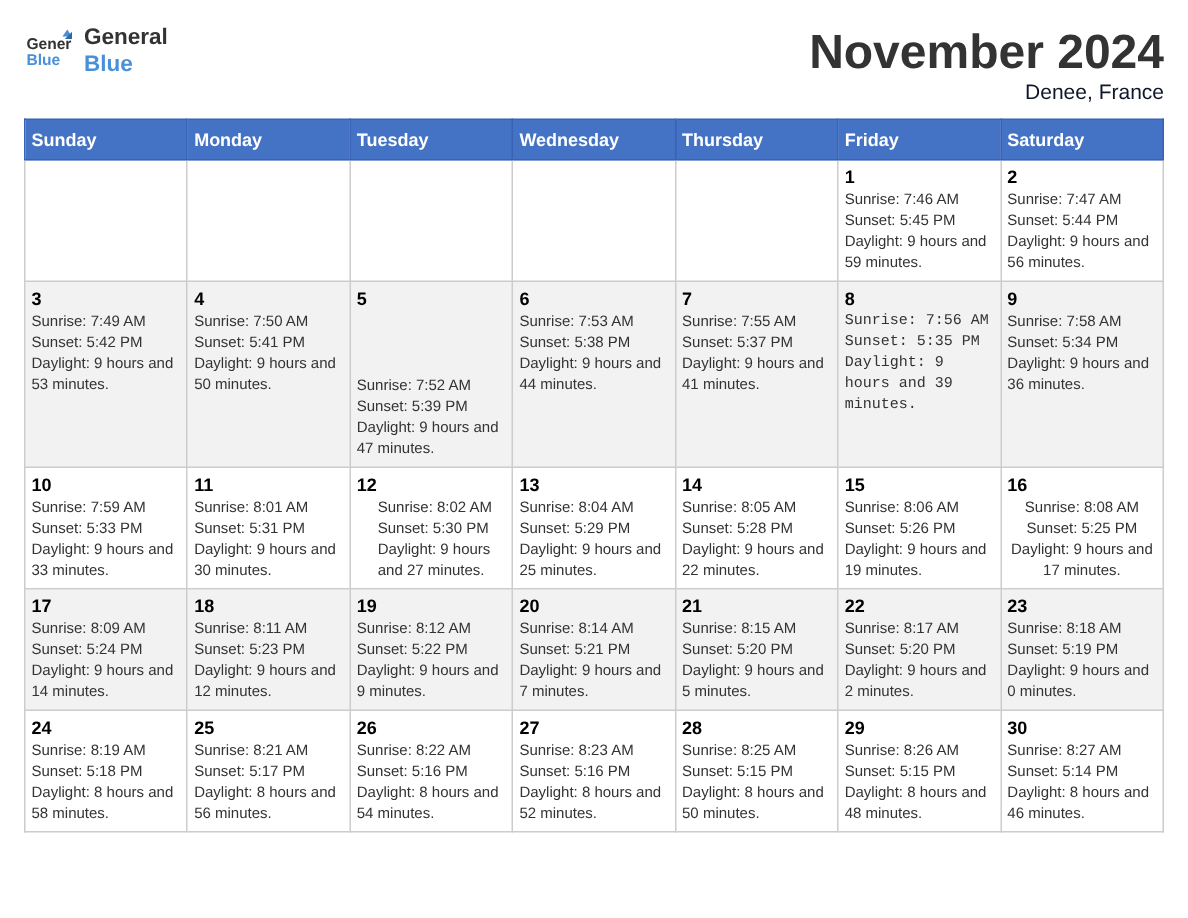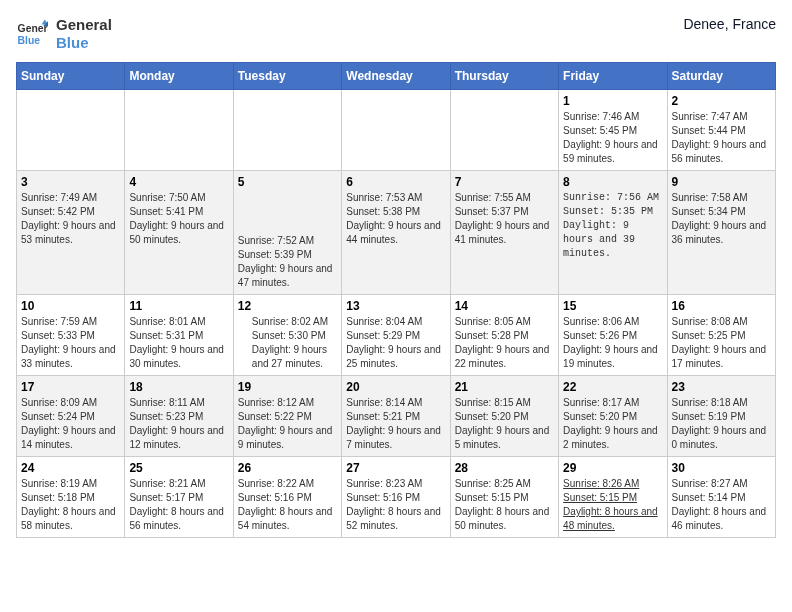--- a/index.html
+++ b/index.html
@@ -87,20 +87,21 @@
       <text x="2" y="32" font-size="13" font-weight="bold" fill="#4a90d9">Blue</text>
       <polygon points="32,8 40,8 36,2" fill="#4a90d9"></polygon>
       <polygon points="34,10 40,10 40,4" fill="#2a6aaa"></polygon>
     </svg>
     <div style="display:flex;flex-direction:column;line-height:1.2;margin-left:4px;">
       <span style="font-size:15px;font-weight:bold;color:#333;">General</span>
       <span style="font-size:15px;font-weight:bold;color:#4a90d9;">Blue</span>
     </div>
   </div>
   <div class="title-area">
+    <div class="month-title">November 2024</div>
     <div class="location">Denee, France</div>
   </div>
 </div>
 
 <table>
   <thead>
     <tr>
     <th>Sunday</th>
         <th>Monday</th>
         <th>Tuesday</th>
@@ -206,21 +207,21 @@
 Daylight: 9 hours and 22 minutes.</div>
         </td>
         <td>
           <div class="day-num">15</div>
           <div class="day-info" style="white-space: pre-line;">Sunrise: 8:06 AM
 Sunset: 5:26 PM
 Daylight: 9 hours and 19 minutes.</div>
         </td>
         <td>
           <div class="day-num">16</div>
-          <div class="day-info" style="white-space: pre-line;">Sunrise: 8:08 AM
+          <div class="day-info" style="white-space: pre-line; text-align: center;">Sunrise: 8:08 AM
 Sunset: 5:25 PM
 Daylight: 9 hours and 17 minutes.</div>
         </td>
       </tr>
       <tr>
         <td>
           <div class="day-num">17</div>
           <div class="day-info" style="white-space: pre-line;">Sunrise: 8:09 AM
 Sunset: 5:24 PM
 Daylight: 9 hours and 14 minutes.</div>
@@ -288,21 +289,21 @@
 Daylight: 8 hours and 52 minutes.</div>
         </td>
         <td>
           <div class="day-num">28</div>
           <div class="day-info" style="white-space: pre-line;">Sunrise: 8:25 AM
 Sunset: 5:15 PM
 Daylight: 8 hours and 50 minutes.</div>
         </td>
         <td>
           <div class="day-num">29</div>
-          <div class="day-info" style="white-space: pre-line; text-decoration: underline;">Sunrise: 8:26 AM
+          <div class="day-info" style="white-space: pre-line;">Sunrise: 8:26 AM
 Sunset: 5:15 PM
 Daylight: 8 hours and 48 minutes.</div>
         </td>
         <td>
           <div class="day-num">30</div>
           <div class="day-info" style="white-space: pre-line;">Sunrise: 8:27 AM
 Sunset: 5:14 PM
 Daylight: 8 hours and 46 minutes.</div>
         </td>
       </tr>

